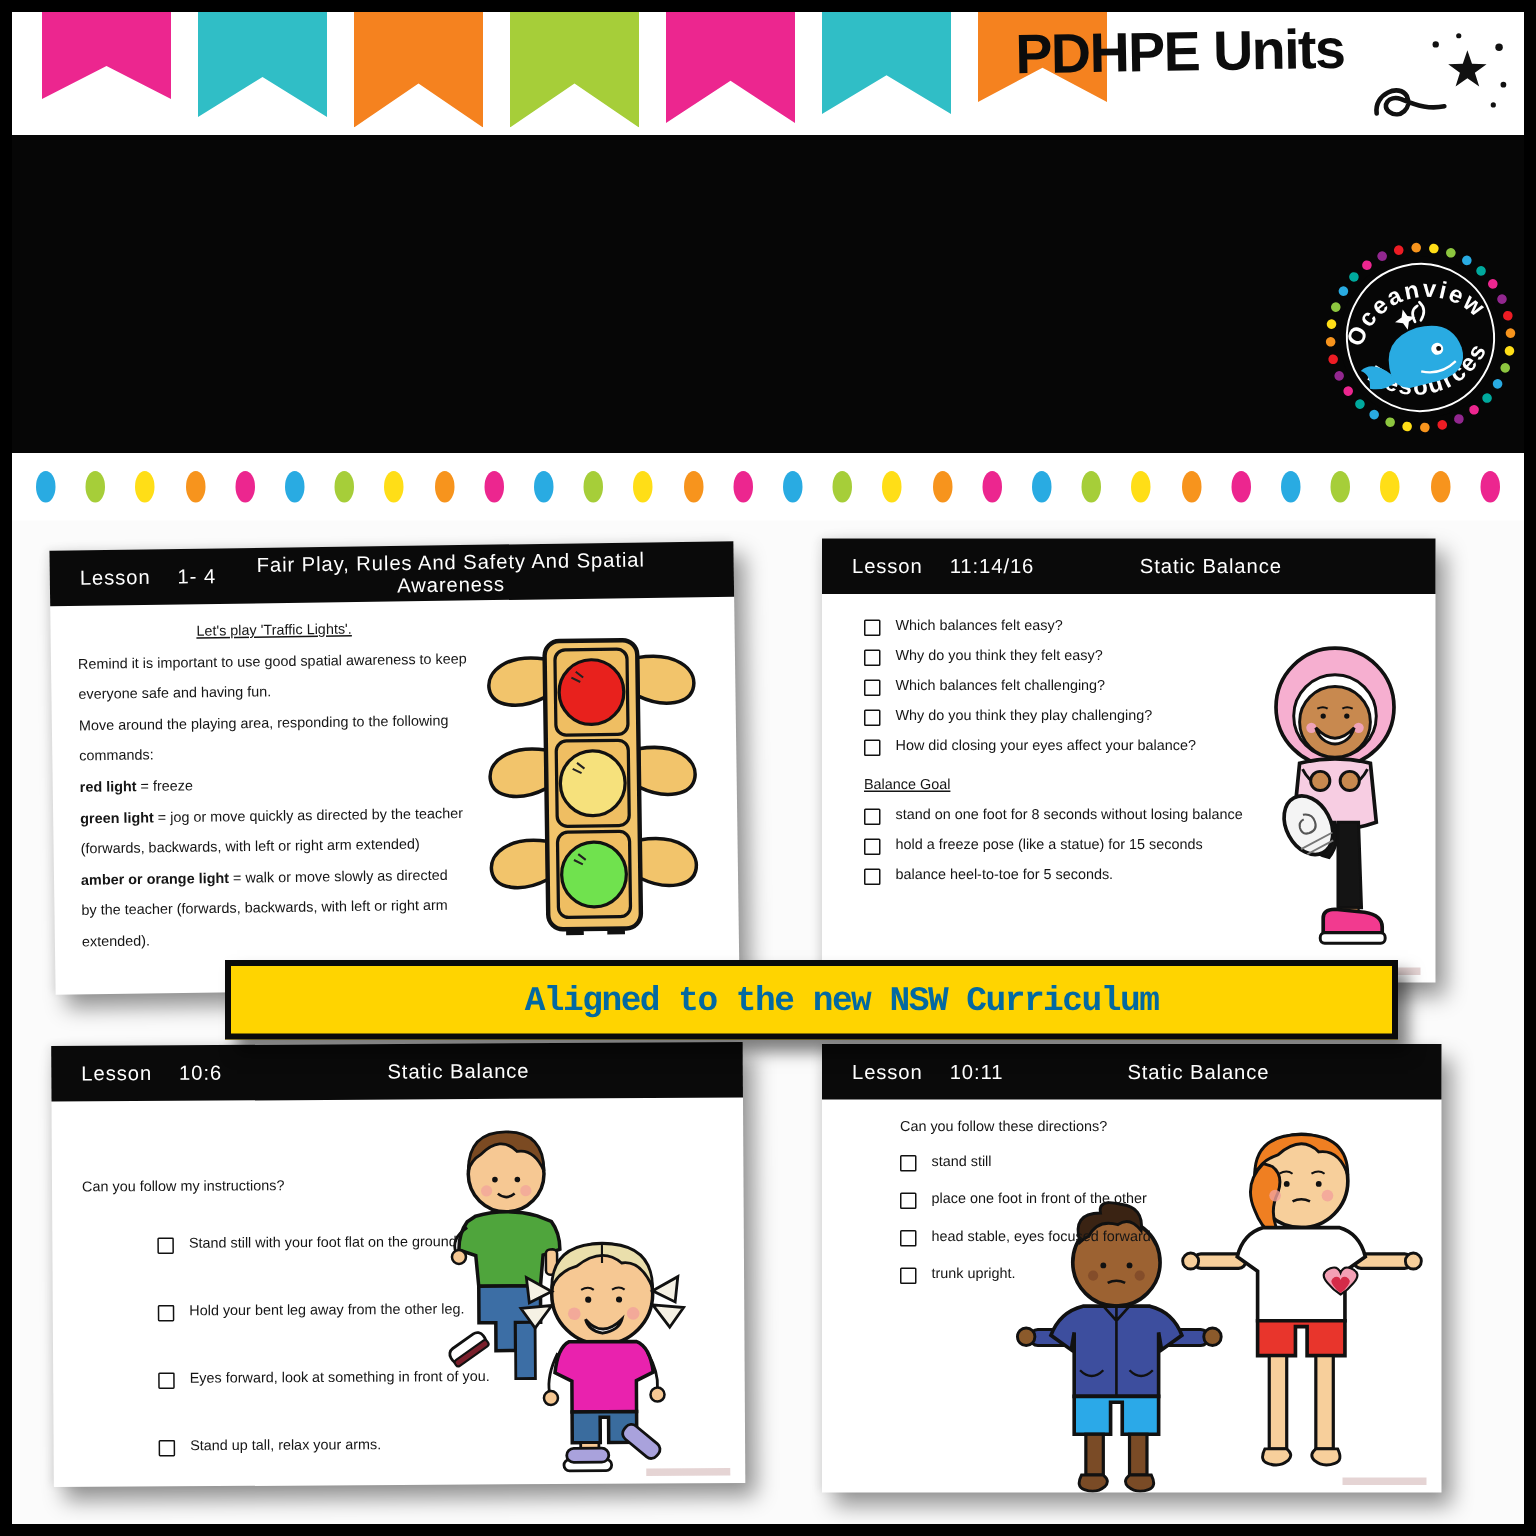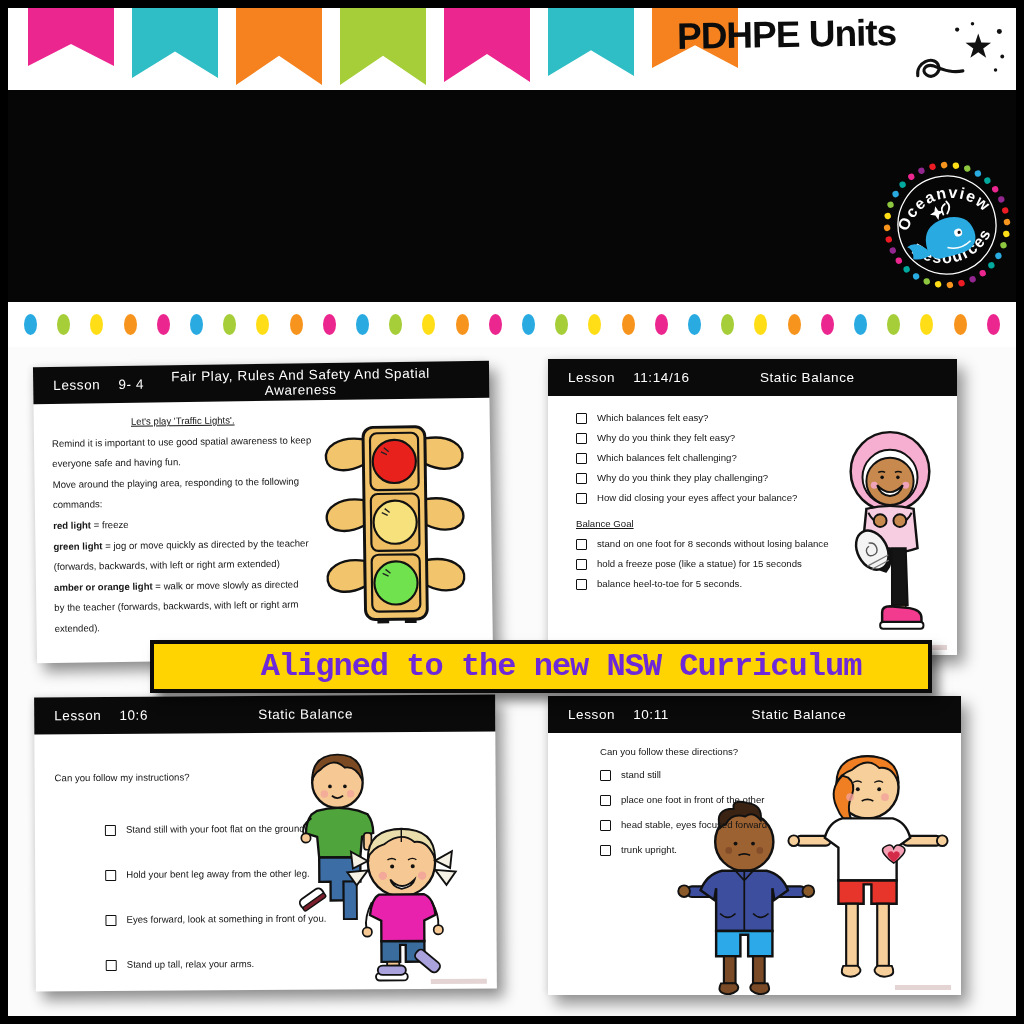--- a/index.html
+++ b/index.html
@@ -62,40 +62,40 @@
   .cb{flex:0 0 auto;width:9px;height:9px;border:1.7px solid #111;border-radius:1px;
       margin:1px 10px 0 0;background:#fff;}
 
   
   .tr-col{position:absolute;left:28px;top:16px;width:300px;}
   .tr-col .ci{margin-bottom:8px;}
   .goal-head{display:block;text-align:left;text-decoration:underline;margin:14px 0 9px;width:280px;white-space:nowrap;}
   .kid-balance{position:absolute;right:8px;top:26px;z-index:1;}
 
   
-  .bl-intro{position:absolute;left:20px;top:38px;white-space:nowrap;}
+  .bl-intro{position:absolute;left:20px;top:52px;white-space:nowrap;}
   .bl-list{position:absolute;left:70px;top:90px;}
   .bl-list .ci{margin-bottom:33px;}
   .kids-bl{position:absolute;right:18px;bottom:2px;z-index:0;}
 
   
   .br-intro{position:absolute;left:52px;top:13px;white-space:nowrap;}
   .br-list{position:absolute;left:52px;top:36px;}
   .br-list .ci{margin-bottom:13px;}
   .kids-br{position:absolute;right:6px;top:0;z-index:0;}
 
   .wm{position:absolute;right:10px;bottom:5px;width:56px;height:5px;background:#DFC9C9;opacity:.8;}
 
   
   .ribbon{position:absolute;left:142px;top:293px;width:782px;height:53px;z-index:6;
           background:#FFD400;border:4px solid #0A0A0A;box-sizing:border-box;
           display:flex;align-items:center;justify-content:center;
           box-shadow:7px 8px 10px rgba(0,0,0,.5);}
-  .ribbon-text{font-family:"Liberation Mono", monospace;font-weight:bold;font-size:32px;
-               color:#6d28d9;white-space:nowrap;letter-spacing:-1px;margin-left:40px;}
+  .ribbon-text{font-family:"Liberation Mono", monospace;font-weight:bold;font-size:23px;
+               color:#0369a1;white-space:nowrap;letter-spacing:-1px;margin-left:40px;}
 </style>
 </head>
 <body>
 
 <div class="page">
 <div class="inner">
 
   <div class="top-banner">
     <div class="flag f0"></div>
     <div class="flag f1"></div>
@@ -209,21 +209,21 @@
         <span class="dot c2"></span>
         <span class="dot c3"></span>
         <span class="dot c4"></span>
   </div>
 
   <div class="main">
 
     <div class="card card-tl">
       <div class="chdr">
         <span>Lesson</span>
-        <span>9- 4</span>
+        <span>1- 4</span>
         <span class="topic">Fair Play, Rules And Safety And Spatial Awareness</span>
       </div>
       <div class="cbody">
         <div class="tl-text">
           <p class="tl-head">Let's play 'Traffic Lights'.</p>
           <p class="tl-line"><b></b><span>Remind it is important to use good spatial awareness to keep</span></p>
           <p class="tl-line"><b></b><span>everyone safe and having fun.</span></p>
           <p class="tl-line"><b></b><span>Move around the playing area, responding to the following</span></p>
           <p class="tl-line"><b></b><span>commands:</span></p>
           <p class="tl-line"><b>red light</b><span> = freeze</span></p>

